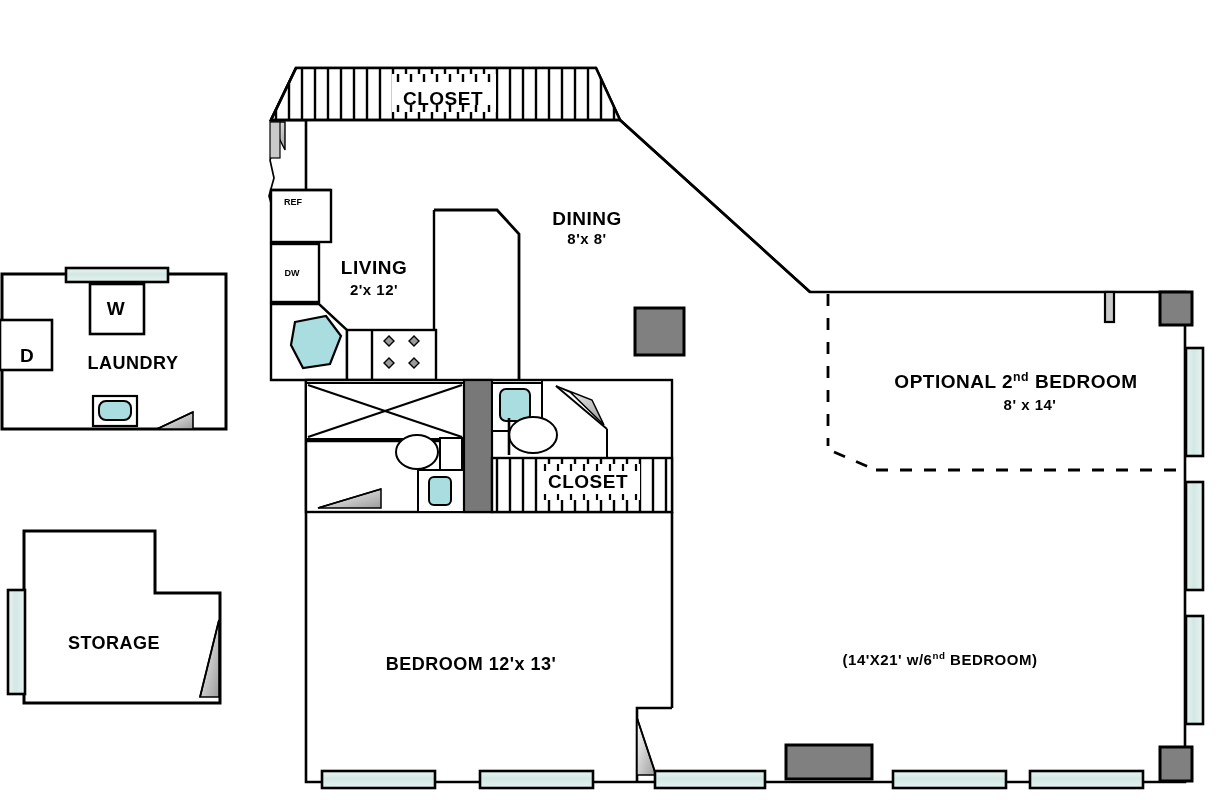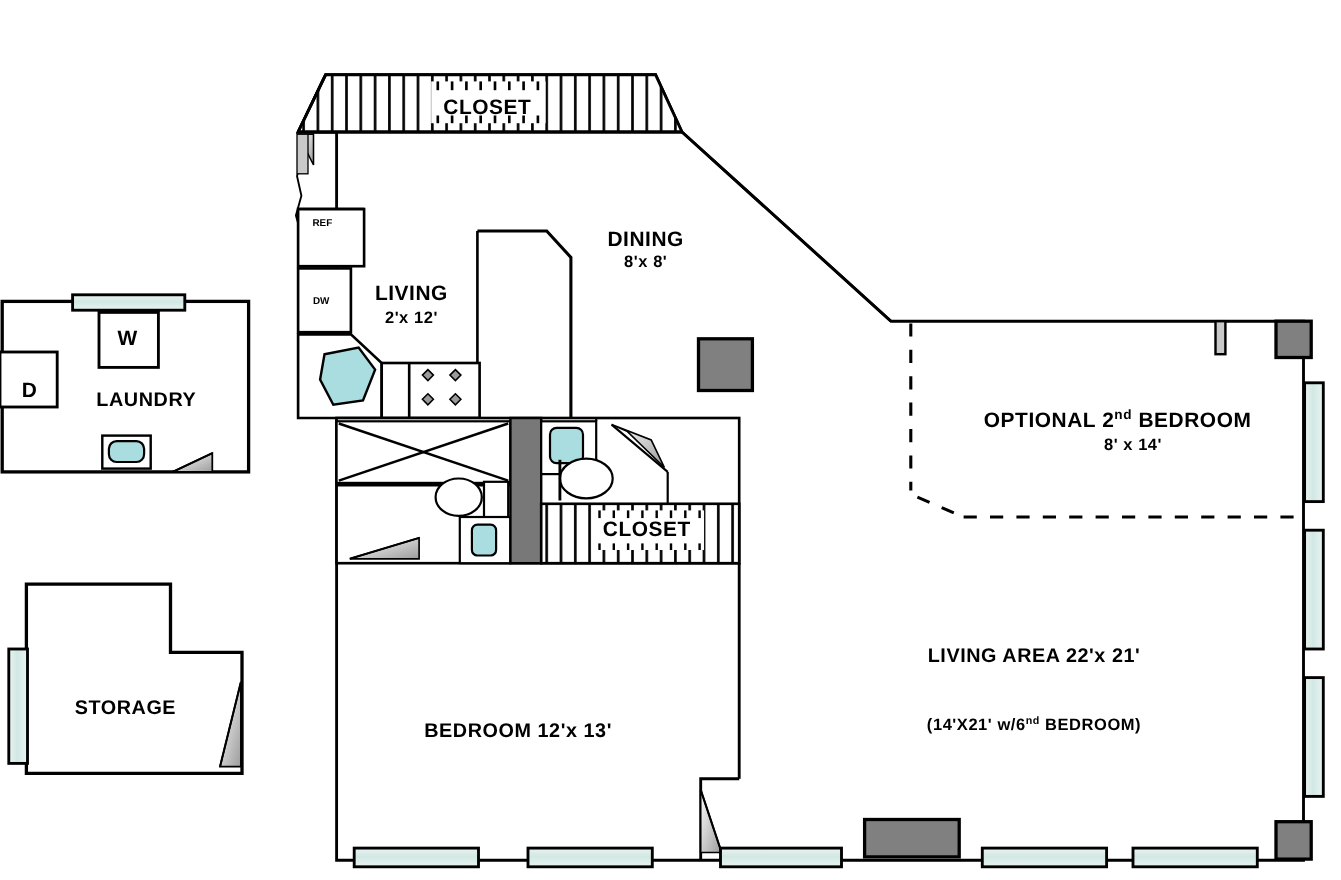--- a/index.html
+++ b/index.html
@@ -322,21 +322,20 @@
 
   <div class="lbl lbl-room lbl-center" style="left:588px; top:471px;">CLOSET</div>
 
   <div class="lbl lbl-room lbl-center" style="left:471px; top:654px; font-size:18px;">BEDROOM 12'x 13'</div>
 
   <div class="lbl lbl-room lbl-center" style="left:1016px; top:370px;">
     <span>OPTIONAL 2</span><sup>nd</sup><span> BEDROOM</span>
   </div>
   <div class="lbl lbl-dim lbl-center" style="left:1016px; top:396px;margin-left:14px;">8' x 14'</div>
 
-  <div class="lbl lbl-room lbl-center" style="left:940px; top:586px; font-size:18px;">LIVING AREA 22'x 21'</div>
   <div class="lbl lbl-dim lbl-center" style="left:940px; top:650px;">
     <span>(14'X21' w/6</span><sup>nd</sup><span> BEDROOM)</span>
   </div>
 
   <div class="lbl lbl-appl lbl-center" style="left:116px; top:298px; font-size:19px;">W</div>
   <div class="lbl lbl-appl lbl-center" style="left:27px; top:345px; font-size:19px;">D</div>
   <div class="lbl lbl-small lbl-center" style="left:293px; top:197px;">REF</div>
   <div class="lbl lbl-small lbl-center" style="left:292px; top:268px;">DW</div>
 
 </div>

